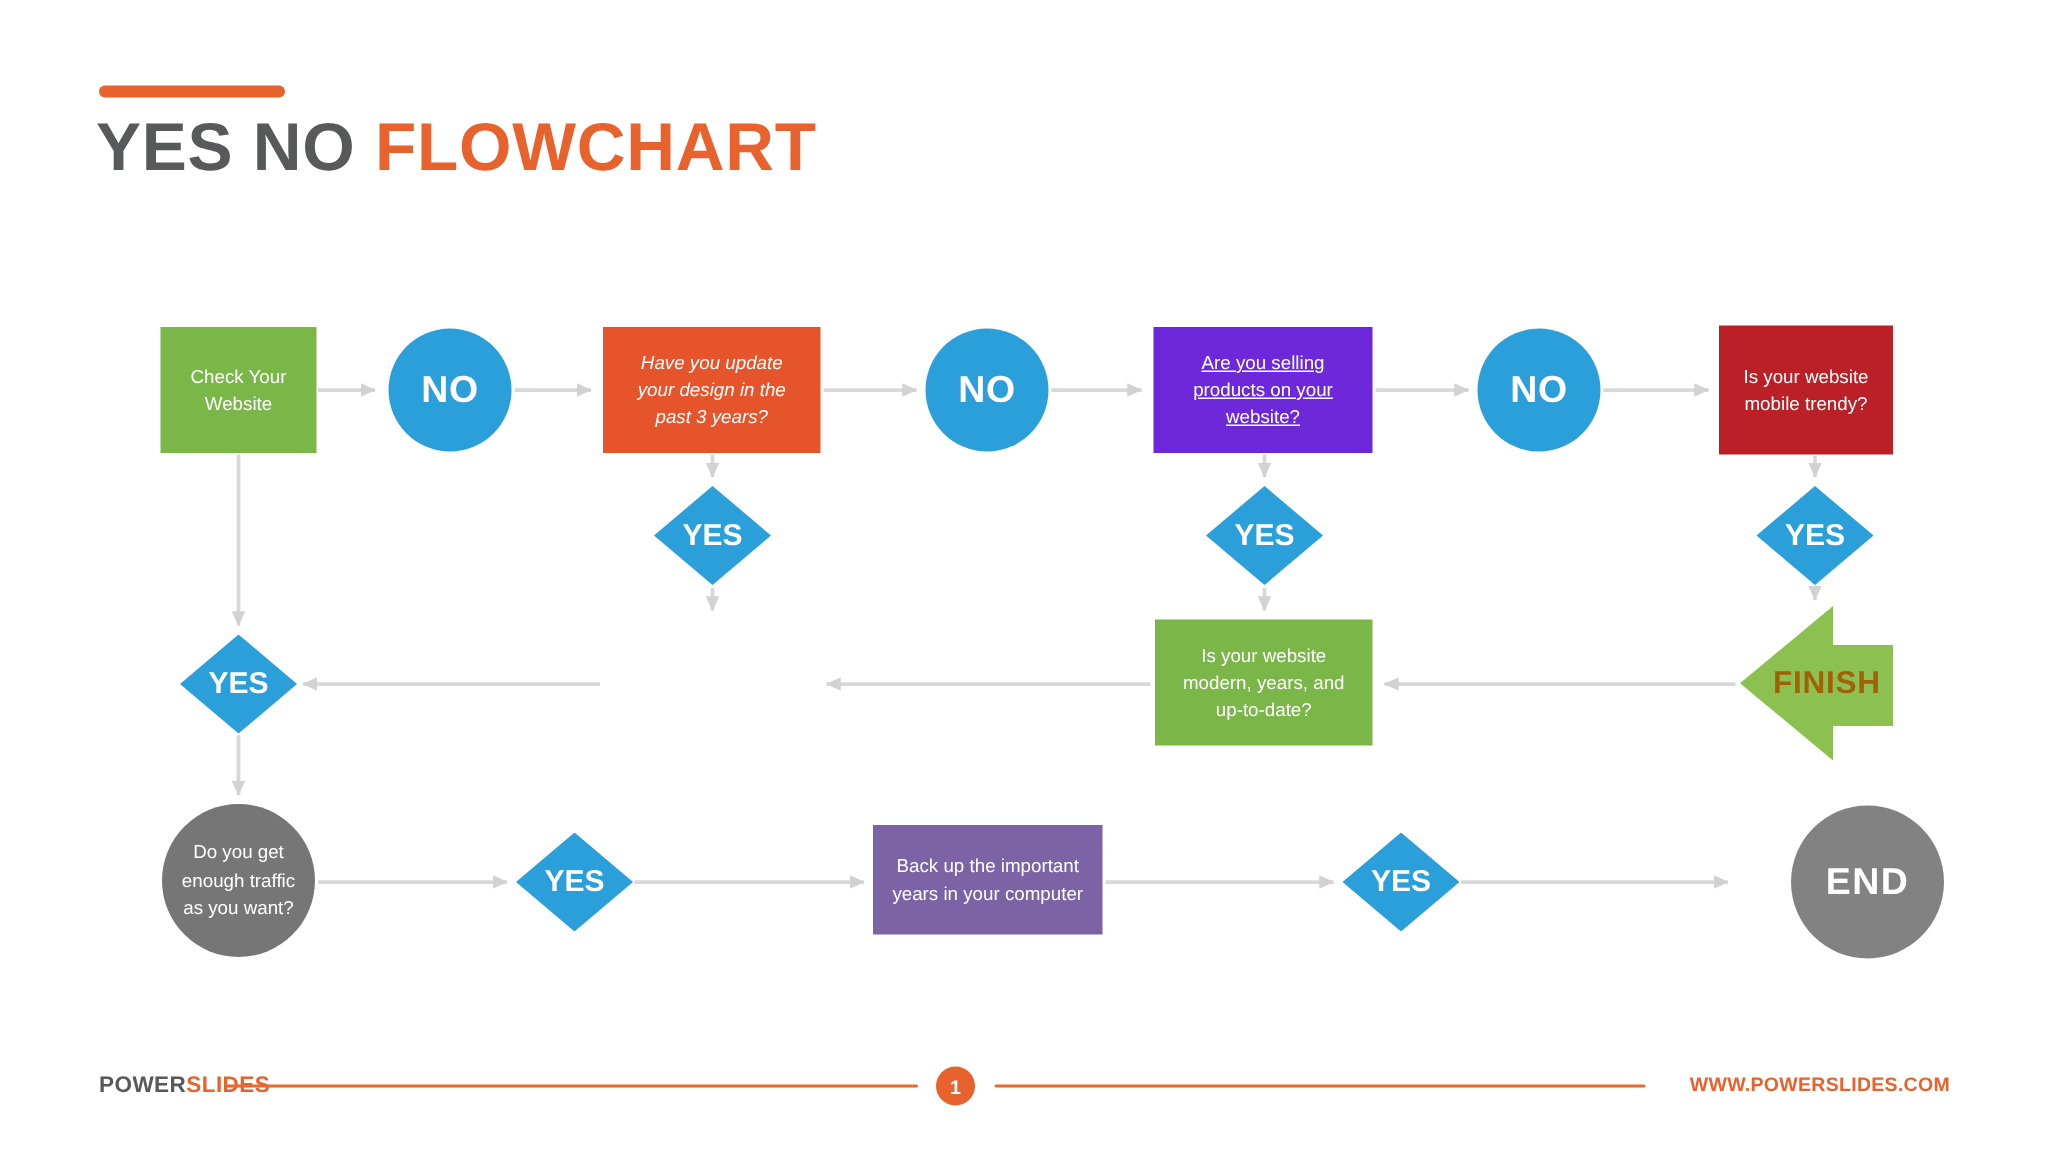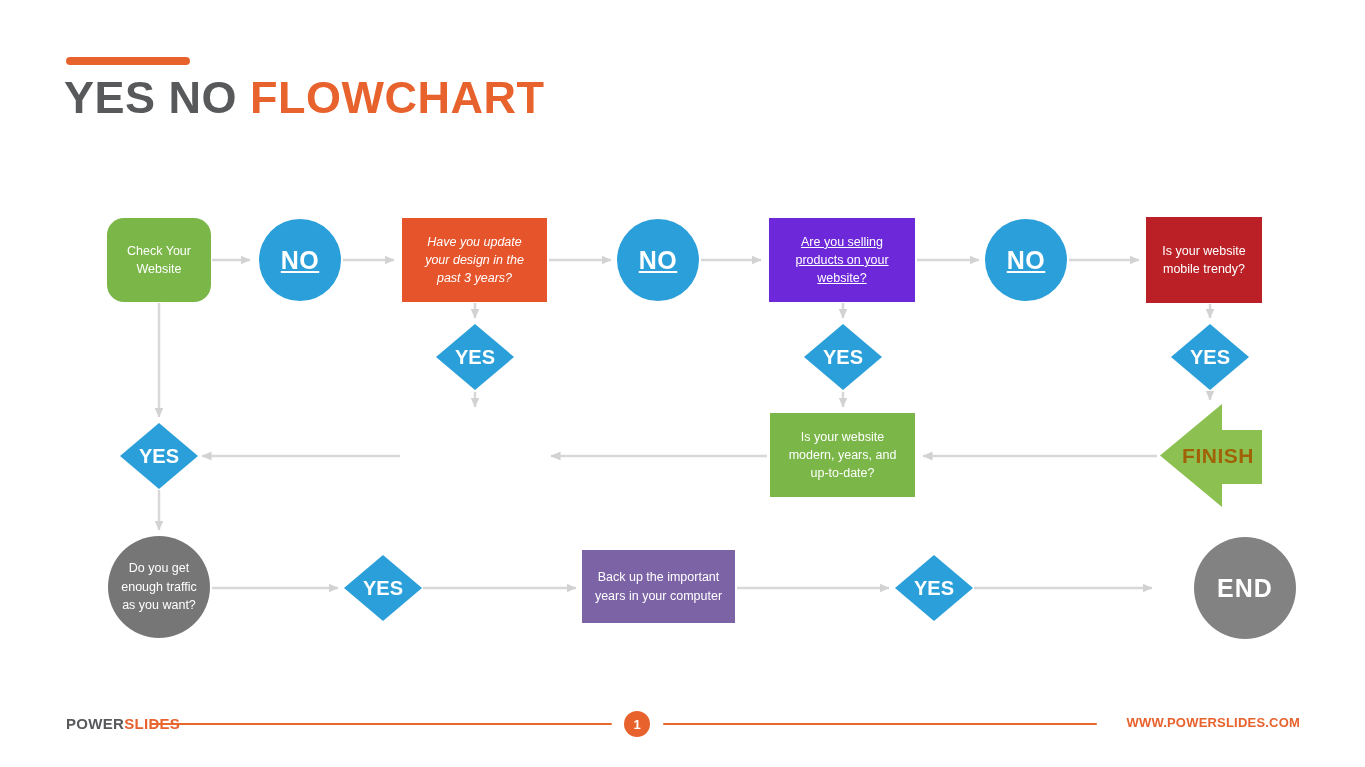--- a/index.html
+++ b/index.html
@@ -17,21 +17,21 @@
     position:absolute; left:64px; top:72px; font-size:45px; font-weight:800;
     letter-spacing:0.5px; white-space:nowrap;
   }
   .page-title .t-dark { color:#58595B; }
   .page-title .t-orange { color:#E8622D; }
   
   .node { position:absolute; display:flex; align-items:center; justify-content:center;
           text-align:center; color:#ffffff; }
   .qbox { font-size:12.5px; line-height:1.45; padding:6px 12px; }
   .circle { border-radius:50%; }
-  .no-label { font-size:25px; font-weight:700; letter-spacing:0.5px;text-decoration:underline; }
+  .no-label { font-size:25px; font-weight:700; letter-spacing:0.5px; }
   .yes-diamond {
     width:78px; height:66px;
     clip-path:polygon(50% 0%, 100% 50%, 50% 100%, 0% 50%);
     font-size:20px; font-weight:700;
   }
   .gray-circle { font-size:12.5px; line-height:1.5; padding:12px; }
   .end-label { font-size:25px; font-weight:700; letter-spacing:1px; }
   .finish-wrap { position:absolute; left:1160px; top:404px; width:102px; height:103px; }
   .finish-wrap svg { position:absolute; left:0; top:0; }
   .finish-text {
@@ -88,21 +88,21 @@
       <line x1="400" y1="456" x2="202" y2="456" marker-end="url(#arw)"></line>
       <line x1="159" y1="303" x2="159" y2="417" marker-end="url(#arw)"></line>
       <line x1="159" y1="490" x2="159" y2="530" marker-end="url(#arw)"></line>
       <line x1="212" y1="588" x2="338" y2="588" marker-end="url(#arw)"></line>
       <line x1="423" y1="588" x2="576" y2="588" marker-end="url(#arw)"></line>
       <line x1="737" y1="588" x2="889" y2="588" marker-end="url(#arw)"></line>
       <line x1="974" y1="588" x2="1152" y2="588" marker-end="url(#arw)"></line>
     </g>
   </svg>
 
-  <div class="node qbox" style="left: 107px; top: 218px; width: 104px; height: 84px; background-color: rgb(122, 182, 72); border-radius: 17px;">
+  <div class="node qbox" style="left: 107px; top: 218px; width: 104px; height: 84px; background-color: rgb(122, 182, 72);">
     <span>Check Your Website</span>
   </div>
 
   <div class="node circle no-label" style="left: 259px; top: 219px; width: 82px; height: 82px; background-color: rgb(43, 159, 217);">
     <span>NO</span>
   </div>
 
   <div class="node qbox" style="left: 402px; top: 218px; width: 145px; height: 84px; background-color: rgb(229, 84, 43); font-style: italic;">
     <span>Have you update your design in the past 3 years?</span>
   </div>

